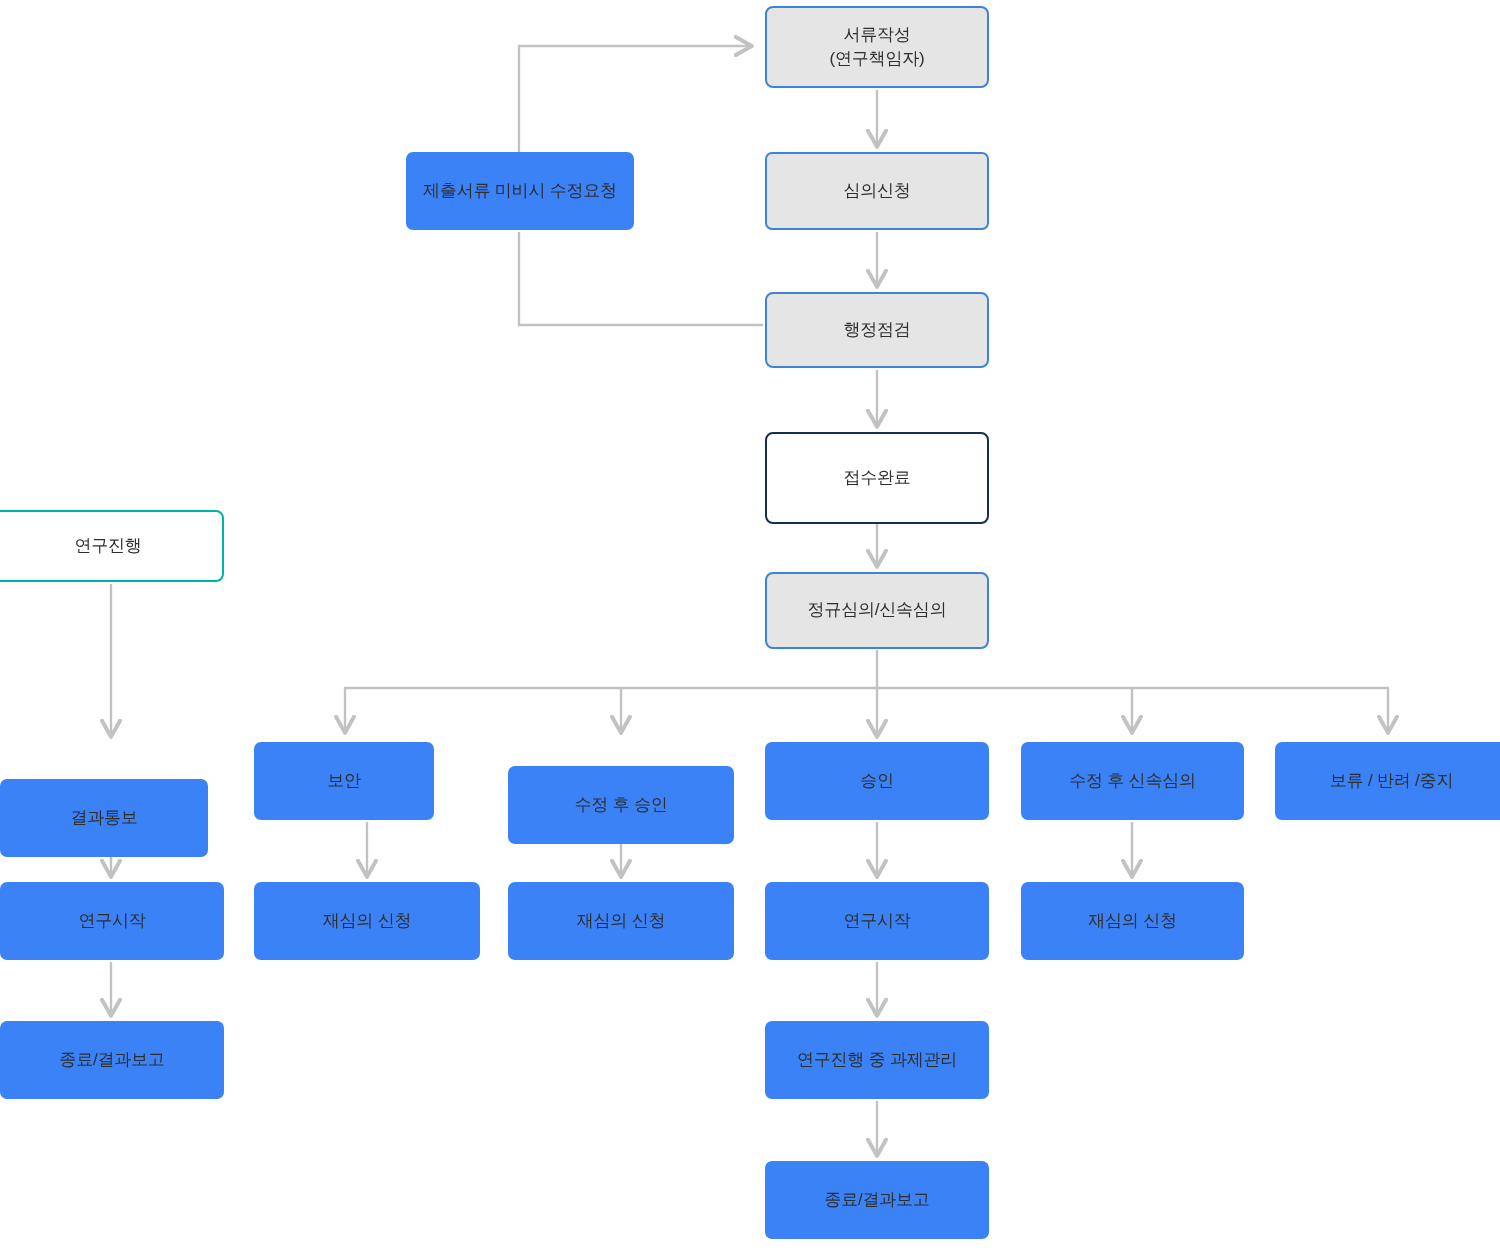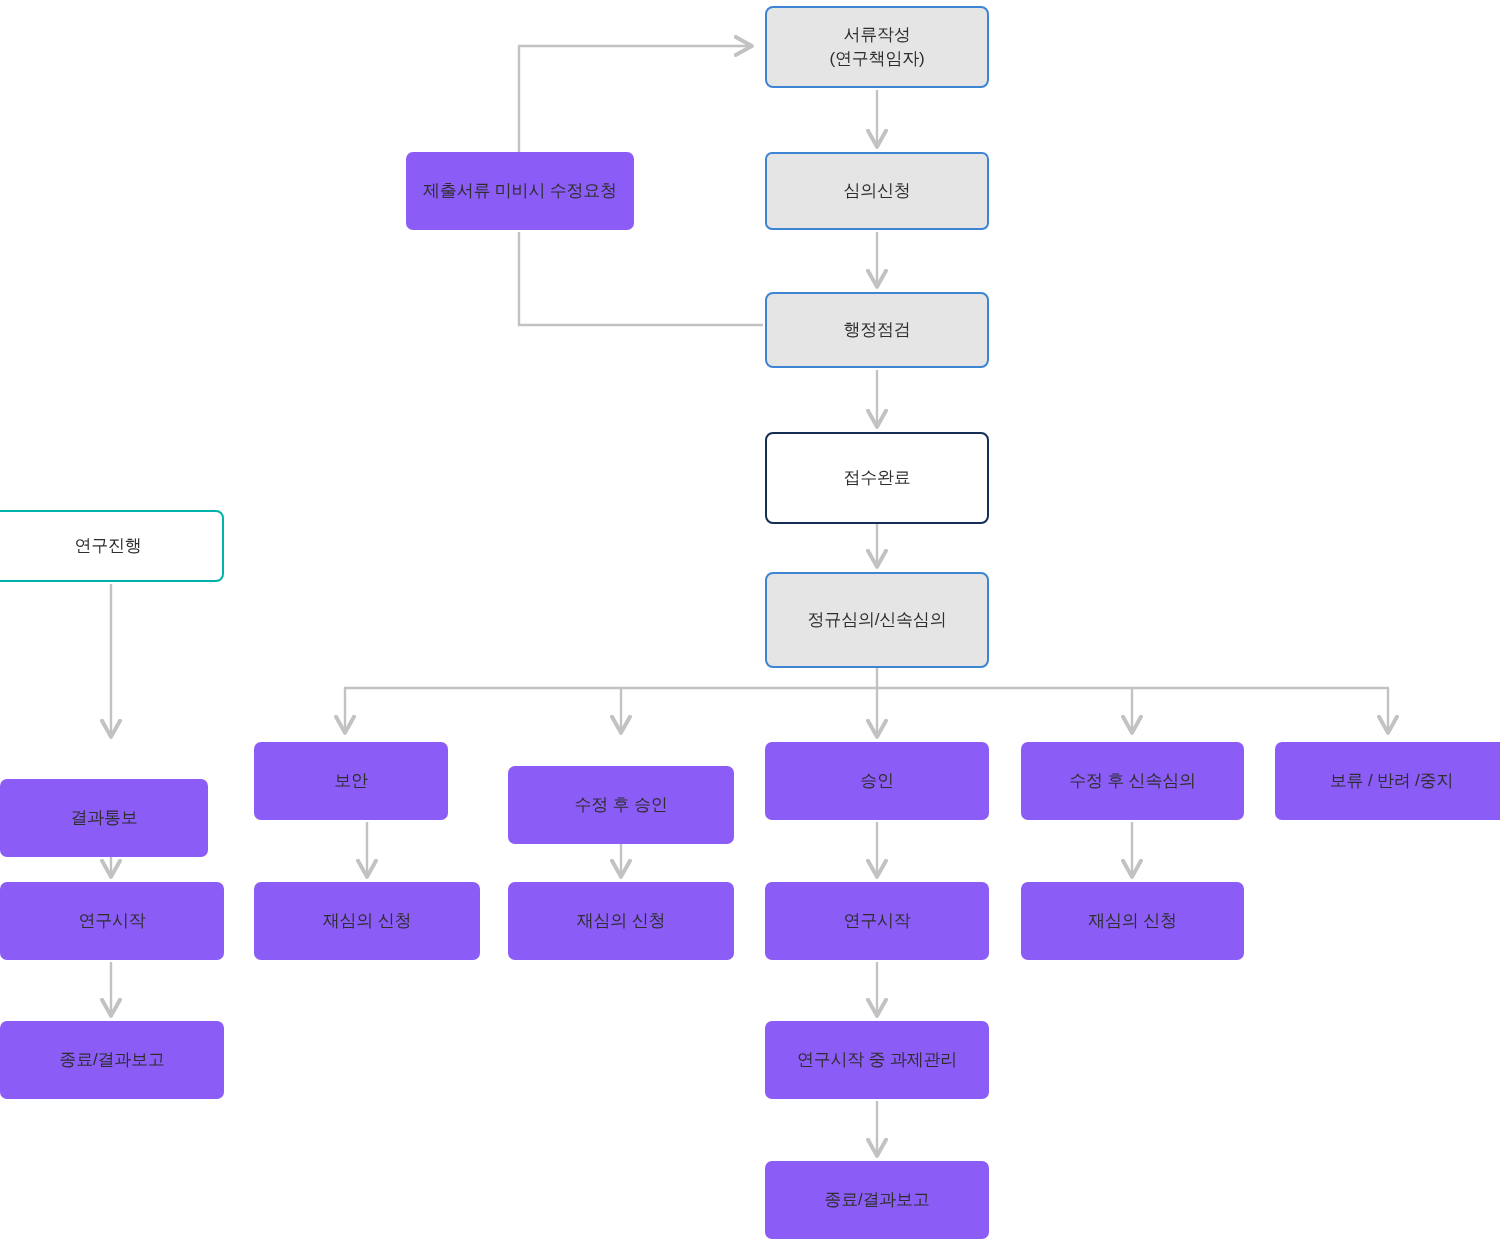--- a/index.html
+++ b/index.html
@@ -49,21 +49,21 @@
     background: #ffffff;
     border: 2px solid #152e55;
     border-radius: 8px;
   }
   .node.outline-teal {
     background: #ffffff;
     border: 2px solid #00b2a9;
     border-radius: 8px;
   }
   .node.fill-gray {
-    background: #8b5cf6;
+    background: #3b82f6;
     border: none;
     border-radius: 7px;
     text-align: center;
   }
   .node .label {
     display: block;
     padding: 0 10px;
   }
 </style>
 </head>
@@ -126,32 +126,32 @@
   </div>
 
   <div class="node outline-blue" style="left: 765px; top: 292px; width: 224px; height: 76px;">
     <span class="label">행정점검</span>
   </div>
 
   <div class="node outline-navy" style="left: 765px; top: 432px; width: 224px; height: 92px;">
     <span class="label">접수완료</span>
   </div>
 
-  <div class="node outline-blue" style="left: 765px; top: 572px; width: 224px; height: 96px;">
+  <div class="node outline-blue" style="left: 765px; top: 572px; width: 224px; height: 77px;">
     <span class="label">정규심의/신속심의</span>
   </div>
 
   <div class="node outline-teal" style="left: -8px; top: 510px; width: 232px; height: 72px;">
     <span class="label">연구진행</span>
   </div>
 
   <div class="node fill-gray" style="left: 0px; top: 756px; width: 208px; height: 78px; margin-top: 23px;">
     <span class="label">결과통보</span>
   </div>
-  <div class="node fill-gray" style="left: 254px; top: 742px; width: 194px; height: 78px;">
+  <div class="node fill-gray" style="left: 254px; top: 742px; width: 180px; height: 78px;">
     <span class="label">보안</span>
   </div>
   <div class="node fill-gray" style="left: 508px; top: 766px; width: 226px; height: 78px;">
     <span class="label">수정 후 승인</span>
   </div>
   <div class="node fill-gray" style="left: 765px; top: 742px; width: 224px; height: 78px;">
     <span class="label">승인</span>
   </div>
   <div class="node fill-gray" style="left: 1021px; top: 742px; width: 223px; height: 78px;">
     <span class="label">수정 후 신속심의</span>
@@ -173,20 +173,20 @@
     <span class="label">연구시작</span>
   </div>
   <div class="node fill-gray" style="left: 1021px; top: 882px; width: 223px; height: 78px;">
     <span class="label">재심의 신청</span>
   </div>
 
   <div class="node fill-gray" style="left: 0px; top: 1021px; width: 224px; height: 78px;">
     <span class="label">종료/결과보고</span>
   </div>
   <div class="node fill-gray" style="left: 765px; top: 1021px; width: 224px; height: 78px;">
-    <span class="label">연구시작 중 과제관리</span>
+    <span class="label">연구진행 중 과제관리</span>
   </div>
 
   <div class="node fill-gray" style="left: 765px; top: 1161px; width: 224px; height: 78px;">
     <span class="label">종료/결과보고</span>
   </div>
 
 </div>
 
 </body></html>

